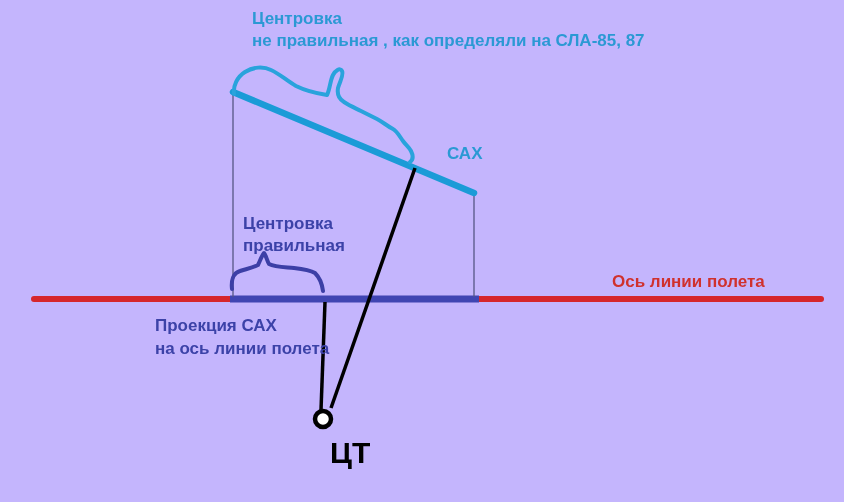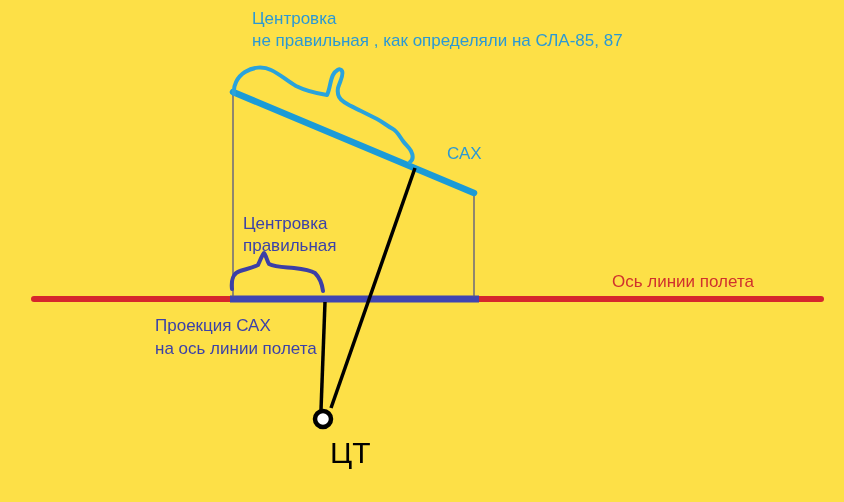--- a/index.html
+++ b/index.html
@@ -4,23 +4,24 @@
 <style>
   html, body {
     margin: 0;
     padding: 0;
     background: #ffffff;
   }
   .canvas {
     position: relative;
     width: 844px;
     height: 502px;
-    background: #fde047;
+    background: #c4b5fd;
     overflow: hidden;
     font-family: "Liberation Sans", sans-serif;
+    font-weight: bold;
   }
   svg { display: block; }
   text {
     font-family: "Liberation Sans", "DejaVu Sans", sans-serif;
     font-size: 17px;
   }
   text.big {
     font-size: 30px;
   }
 </style>

